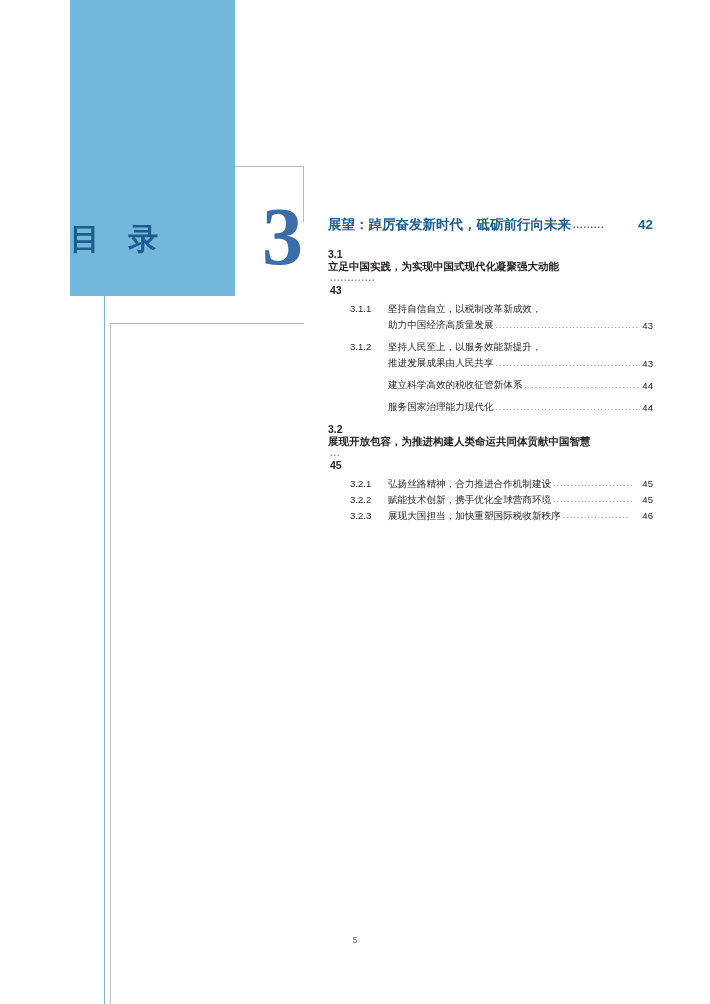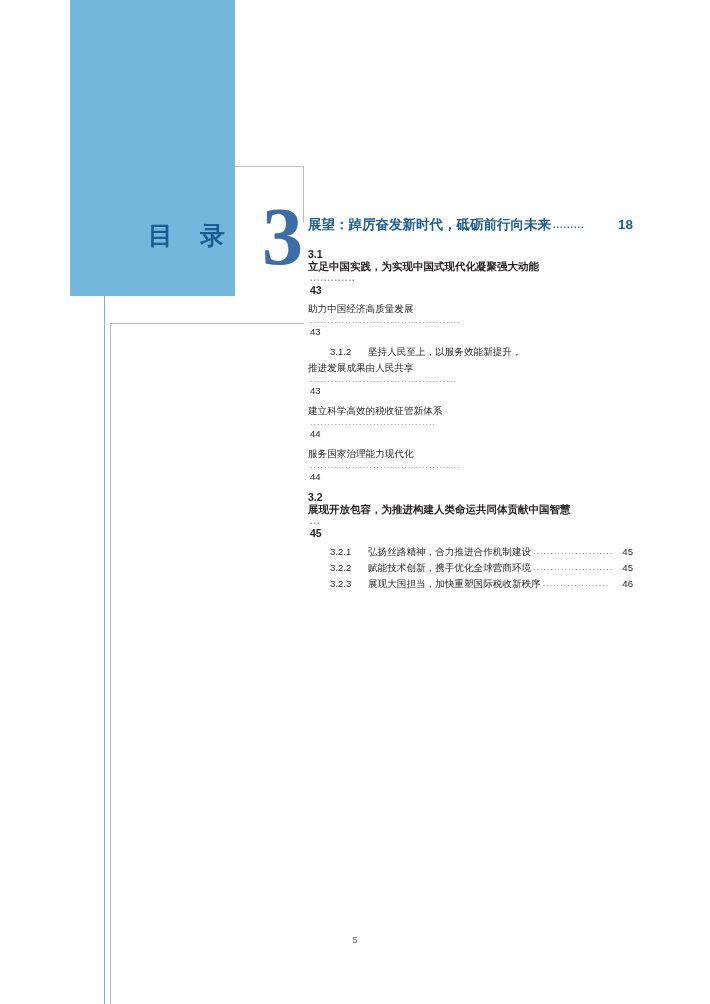--- a/index.html
+++ b/index.html
@@ -34,22 +34,22 @@
     top: 0;
     width: 165px;
     height: 296px;
     background: #74b7dd;
   }
   .toc-title {
     position: absolute;
     left: 70px;
     top: 219px;
     width: 165px;
-    text-align: right;
-    font-size: 25px;
+    text-align: left;
+    font-size: 30px;
     font-weight: bold;
     letter-spacing: 10px;
     color: #1b5d8e;
     font-family: "Liberation Sans", "DejaVu Sans", sans-serif;
   }
   
   .elbow-top {
     position: absolute;
     left: 235px;
     top: 166px;
@@ -88,21 +88,21 @@
     top: 196px;
     font-size: 82px;
     line-height: 82px;
     font-weight: bold;
     color: #3b6ea8;
     font-family: "Liberation Serif", "DejaVu Serif", serif;
   }
   
   .toc-list {
     position: absolute;
-    left: 308px;
+    left: 328px;
     top: 216px;
     width: 325px;
   }
   .row {
     display: flex;
     align-items: baseline;
     width: 100%;
   }
   .lvl1 {
     font-size: 13.5px;
@@ -146,24 +146,23 @@
   }
   .pg {
     flex: 0 0 auto;
     white-space: nowrap;
     text-align: right;
     padding-left: 2px;
   }
   
   .cont {
     display: flex;
-    align-items: flex-start;
+    align-items: center;
     font-size: 9.6px;
     margin-bottom: 9px;
-    flex-direction: column;
   }
   .cont .spacer { flex: 0 0 auto; width: 60px; }
   .page-number {
     position: absolute;
     left: 0;
     top: 935px;
     width: 710px;
     text-align: center;
     font-size: 9px;
     color: #6d6e71;
@@ -184,30 +183,34 @@
   <div class="elbow-bottom-h"></div>
   <div class="elbow-bottom-v"></div>
 
   <div class="chapter-number">3</div>
 
   <div class="toc-list">
 
     <div class="row lvl1">
       <span class="lbl">展望：踔厉奋发新时代，砥砺前行向未来</span>
       <span class="dots">.........</span>
-      <span class="pg">18</span>
+      <span class="pg">42</span>
     </div>
 
     <div class="row lvl2">
       <span class="num">3.1</span>
       <span class="lbl">立足中国实践，为实现中国式现代化凝聚强大动能</span>
       <span class="dots">.............</span>
       <span class="pg">43</span>
     </div>
 
+    <div class="row lvl3">
+      <span class="num">3.1.1</span>
+      <span class="lbl">坚持自信自立，以税制改革新成效，</span>
+    </div>
     <div class="cont">
       <span class="spacer"></span>
       <span class="lbl">助力中国经济高质量发展</span>
       <span class="dots">...........................................</span>
       <span class="pg">43</span>
     </div>
 
     <div class="row lvl3">
       <span class="num">3.1.2</span>
       <span class="lbl">坚持人民至上，以服务效能新提升，</span>

